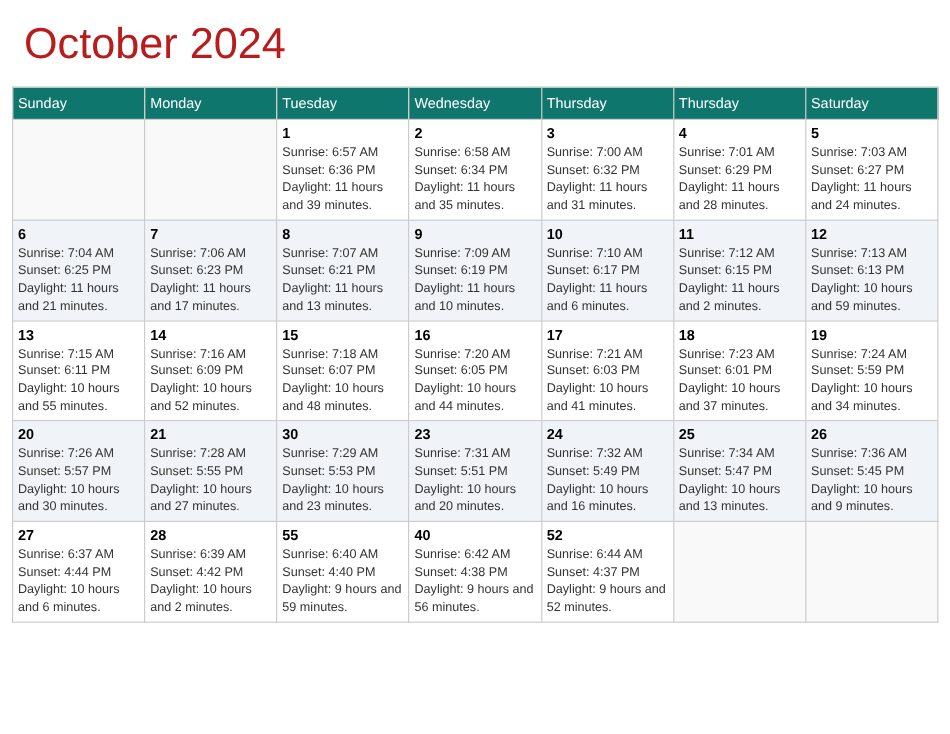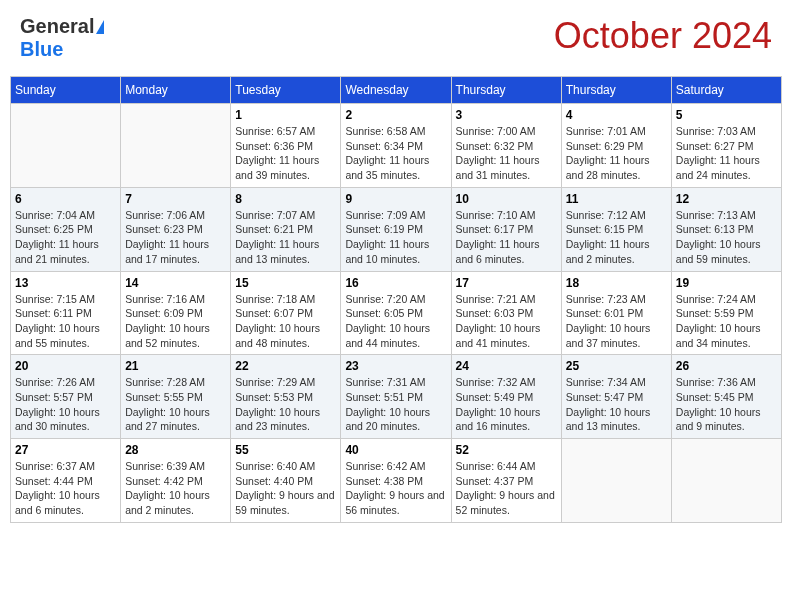--- a/index.html
+++ b/index.html
@@ -52,21 +52,21 @@
     .location {
       font-size: 14px;
       color: #555;
     }
     .calendar {
       width: 100%;
       border-collapse: collapse;
       font-size: 11px;
     }
     .calendar th {
-      background-color: #1d4ed8;
+      background-color: #0f766e;
       color: white;
       padding: 6px 4px;
       text-align: left;
       font-size: 12px;
       font-weight: normal;
       border: 1px solid #ccc;
     }
     .calendar td {
       border: 1px solid #ccc;
       vertical-align: top;
@@ -90,27 +90,20 @@
       font-size: 10.5px;
     }
     .row-shaded td {
       background: #f0f4f8;
     }
   </style>
 </head>
 <body>
 
 <div class="header">
-  <div class="logo">
-    <div style="display:flex;align-items:center;">
-      <span class="logo-general">General</span>
-      <span class="logo-triangle"></span>
-    </div>
-    <span class="logo-blue">Blue</span>
-  </div>
   <div class="title-area">
     <div class="month-title">October 2024</div>
   </div>
 </div>
 
 <table class="calendar">
   <thead>
     <tr>
     <th>Sunday</th>
         <th>Monday</th>
@@ -209,21 +202,21 @@
       <tr class="row-shaded">
         <td>
           <span class="day-num">20</span>
           <div class="day-info">Sunrise: 7:26 AM<br>Sunset: 5:57 PM<br>Daylight: 10 hours and 30 minutes.</div>
         </td>
         <td>
           <span class="day-num">21</span>
           <div class="day-info">Sunrise: 7:28 AM<br>Sunset: 5:55 PM<br>Daylight: 10 hours and 27 minutes.</div>
         </td>
         <td>
-          <span class="day-num">22</span>
+          <span class="day-num">30</span>
           <div class="day-info">Sunrise: 7:29 AM<br>Sunset: 5:53 PM<br>Daylight: 10 hours and 23 minutes.</div>
         </td>
         <td>
           <span class="day-num">23</span>
           <div class="day-info">Sunrise: 7:31 AM<br>Sunset: 5:51 PM<br>Daylight: 10 hours and 20 minutes.</div>
         </td>
         <td>
           <span class="day-num">24</span>
           <div class="day-info">Sunrise: 7:32 AM<br>Sunset: 5:49 PM<br>Daylight: 10 hours and 16 minutes.</div>
         </td>

